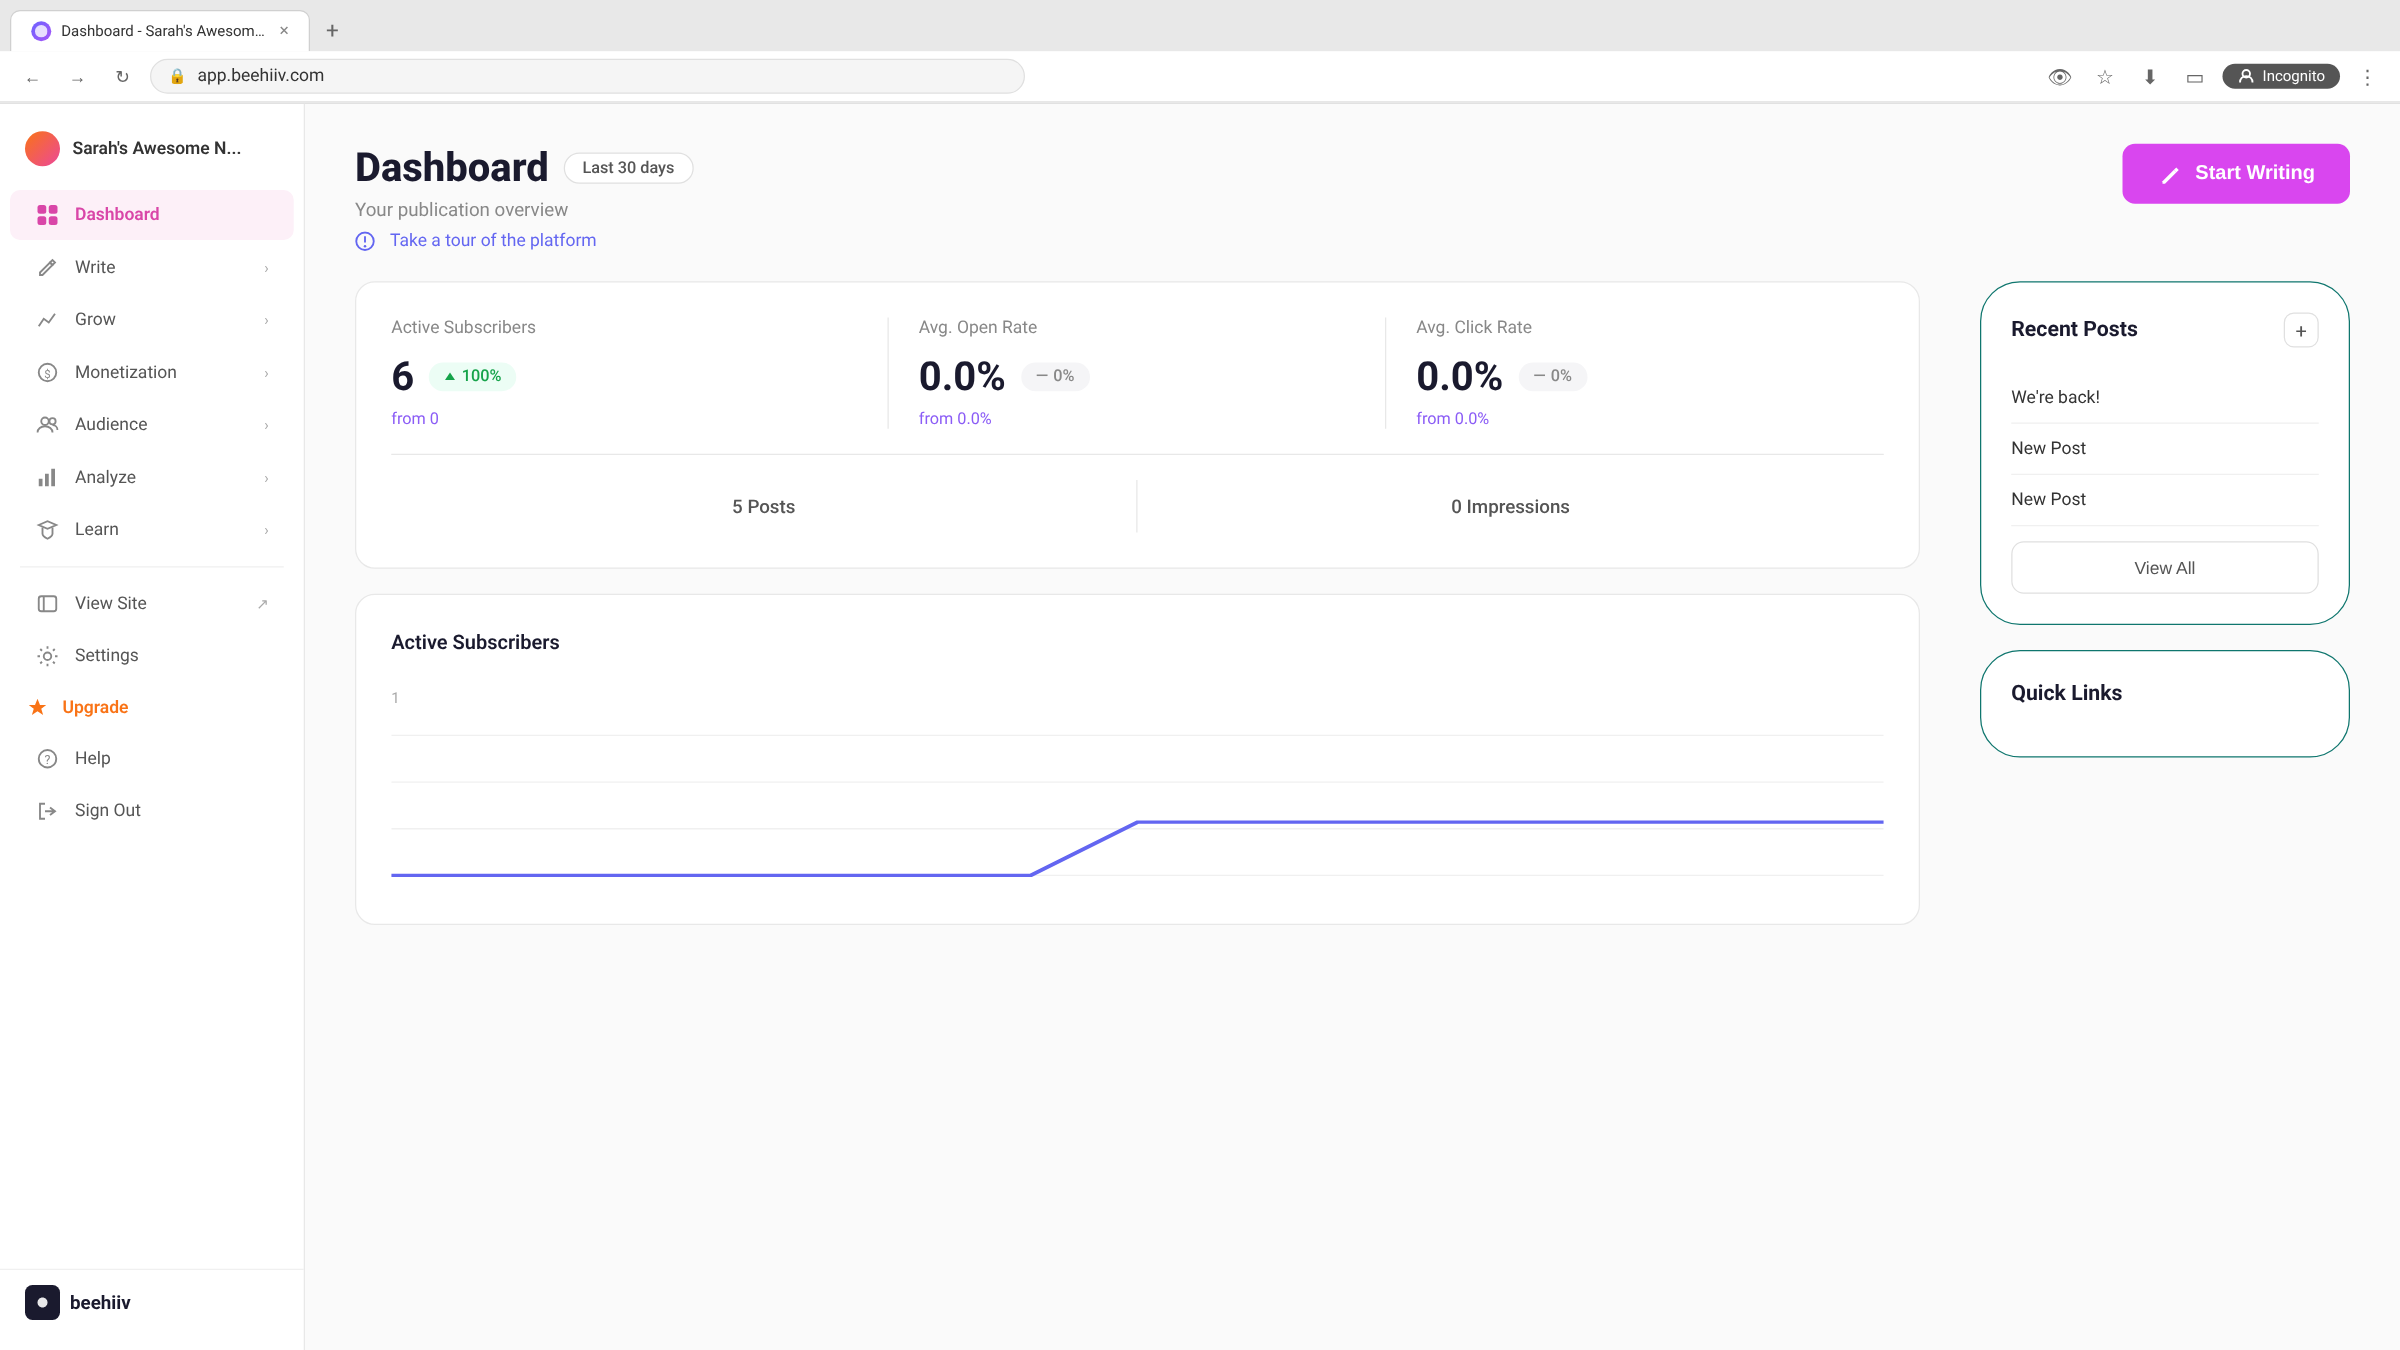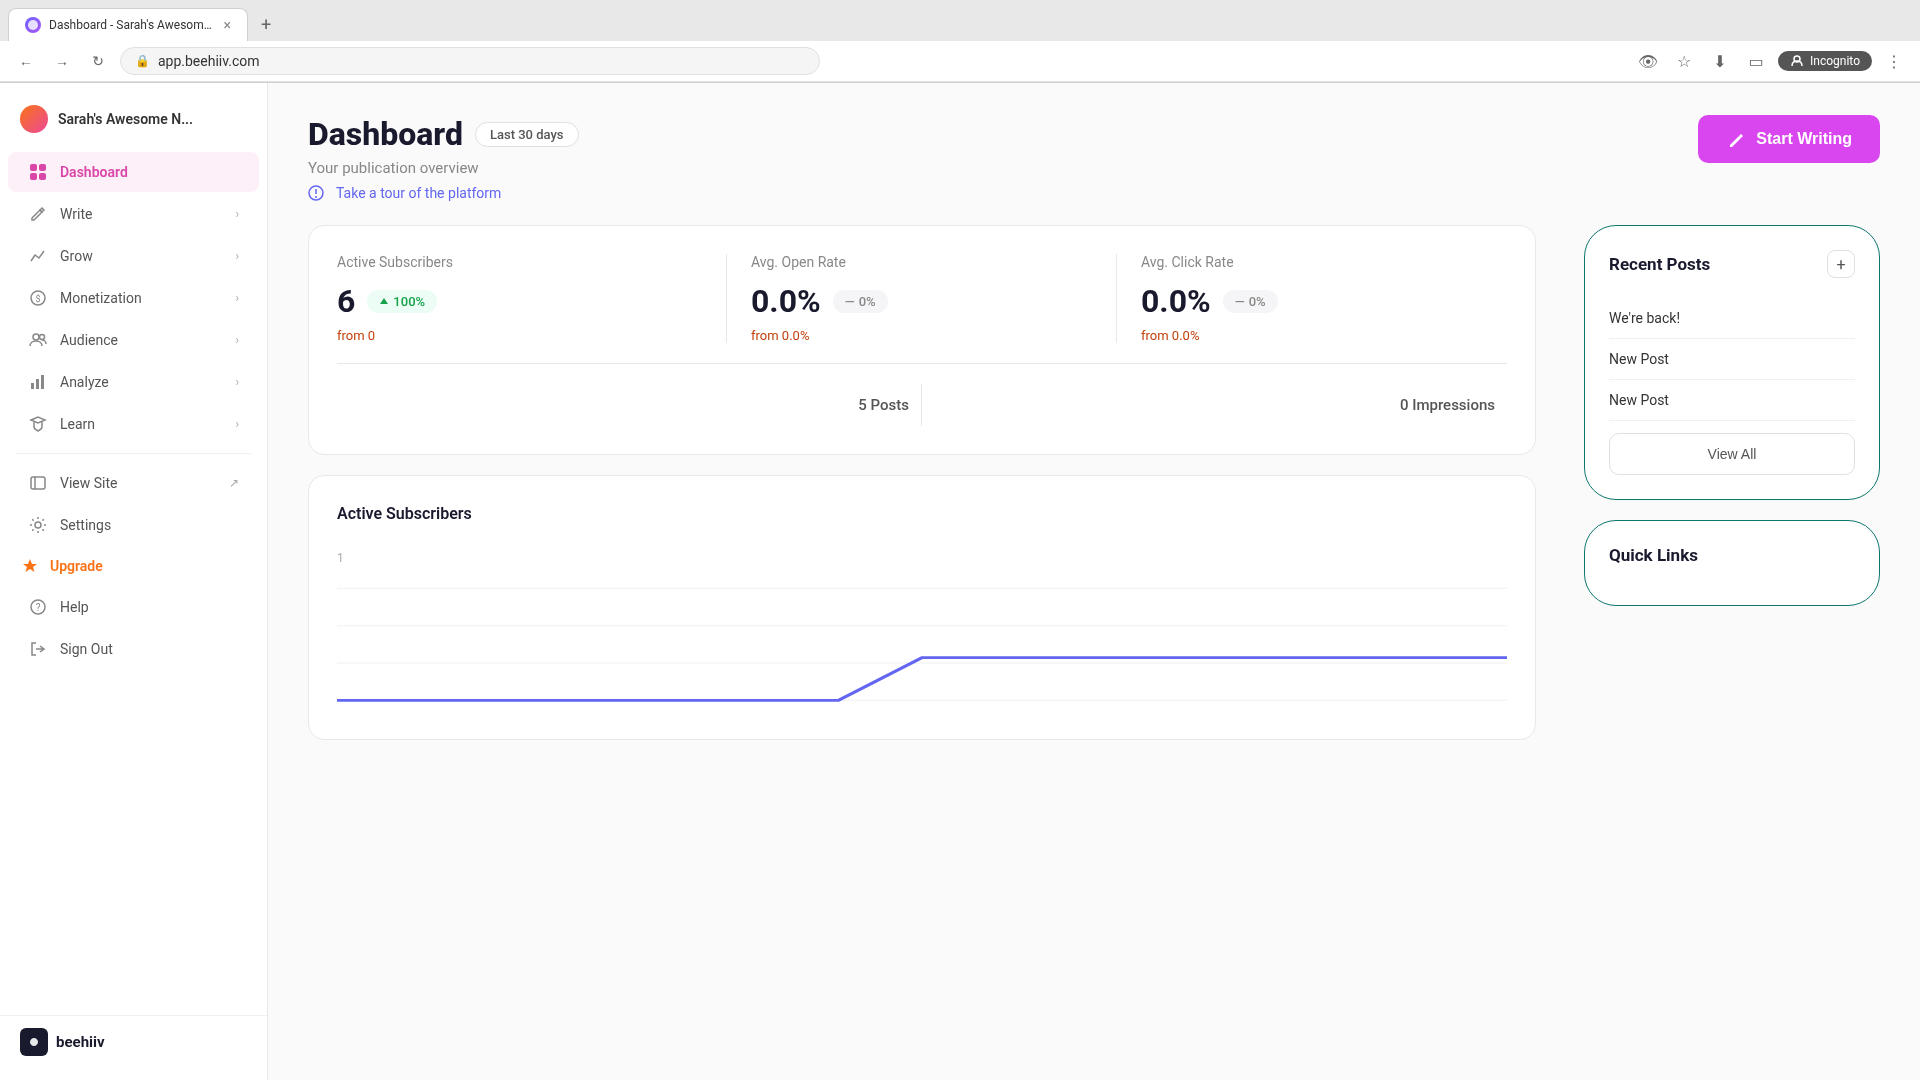--- a/index.html
+++ b/index.html
@@ -19,21 +19,21 @@
     .lock-icon { color: #888; font-size: 12px; }
     .address-text { font-size: 14px; color: #333; }
     .browser-actions { display: flex; align-items: center; gap: 8px; margin-left: auto; }
     .browser-icon-btn { color: #666; font-size: 16px; cursor: pointer; width: 28px; height: 28px; display: flex; align-items: center; justify-content: center; border-radius: 50%; }
     .incognito-badge { background: #555; color: white; border-radius: 16px; padding: 3px 12px; font-size: 12px; display: flex; align-items: center; gap: 6px; cursor: pointer; }
 
     
     .app { display: flex; flex: 1; height: calc(1080px - 88px); }
 
     
-    .sidebar { width: 268px; background: white; border-right: 1px solid #e8e8e8; display: flex; flex-direction: column; padding: 12px 0; position: relative; flex-shrink: 0; }
+    .sidebar { width: 244px; background: white; border-right: 1px solid #e8e8e8; display: flex; flex-direction: column; padding: 12px 0; position: relative; flex-shrink: 0; }
     .pub-name { display: flex; align-items: center; gap: 10px; padding: 10px 20px; margin-bottom: 8px; }
     .pub-avatar { width: 28px; height: 28px; border-radius: 50%; background: linear-gradient(135deg, #f97316, #ec4899); }
     .pub-title { font-size: 14px; font-weight: 600; color: #333; }
     .nav-item { display: flex; align-items: center; justify-content: space-between; padding: 10px 20px; cursor: pointer; border-radius: 8px; margin: 1px 8px; }
     .nav-item.active { background: #fdf0f8; }
     .nav-item-left { display: flex; align-items: center; gap: 12px; }
     .nav-icon { width: 20px; height: 20px; display: flex; align-items: center; justify-content: center; color: #888; font-size: 16px; }
     .nav-icon.active { color: #d946a8; }
     .nav-label { font-size: 14px; color: #555; }
     .nav-label.active { color: #d946a8; font-weight: 600; }
@@ -60,23 +60,23 @@
     .stats-card { background: white; border: 1px solid #e8e8e8; border-radius: 16px; padding: 28px; margin-bottom: 20px; }
     .stats-grid { display: grid; grid-template-columns: 1fr 1fr 1fr; gap: 0; }
     .stat-item { padding: 0 24px; border-right: 1px solid #e8e8e8; }
     .stat-item:first-child { padding-left: 0; }
     .stat-item:last-child { border-right: none; }
     .stat-label { font-size: 14px; color: #888; margin-bottom: 12px; }
     .stat-value-row { display: flex; align-items: center; gap: 12px; }
     .stat-value { font-size: 32px; font-weight: 700; color: #1a1a2e; }
     .stat-badge-up { background: #ecfdf5; color: #16a34a; border-radius: 20px; padding: 4px 12px; font-size: 13px; font-weight: 500; display: flex; align-items: center; gap: 4px; }
     .stat-badge-neutral { background: #f5f5f7; color: #888; border-radius: 20px; padding: 4px 12px; font-size: 13px; font-weight: 500; display: flex; align-items: center; gap: 4px; }
-    .stat-from { font-size: 13px; color: #c2410c; margin-top: 8px; }
+    .stat-from { font-size: 13px; color: #8b5cf6; margin-top: 8px; }
     .stats-bottom-grid { display: grid; grid-template-columns: 1fr 1fr; gap: 0; border-top: 1px solid #e8e8e8; margin-top: 20px; padding-top: 20px; }
-    .stats-bottom-item { text-align: right; padding: 12px; border-right: 1px solid #e8e8e8; font-size: 15px; color: #555; font-weight: 500; }
+    .stats-bottom-item { text-align: center; padding: 12px; border-right: 1px solid #e8e8e8; font-size: 15px; color: #555; font-weight: 500; }
     .stats-bottom-item:last-child { border-right: none; }
 
     
     .chart-section { background: white; border: 1px solid #e8e8e8; border-radius: 16px; padding: 28px; }
     .chart-title { font-size: 16px; font-weight: 600; color: #1a1a2e; margin-bottom: 20px; }
     .chart-area { position: relative; height: 160px; }
     .chart-y-label { position: absolute; left: 0; top: 0; font-size: 12px; color: #aaa; }
     svg.chart-svg { width: 100%; height: 100%; }
 
     

